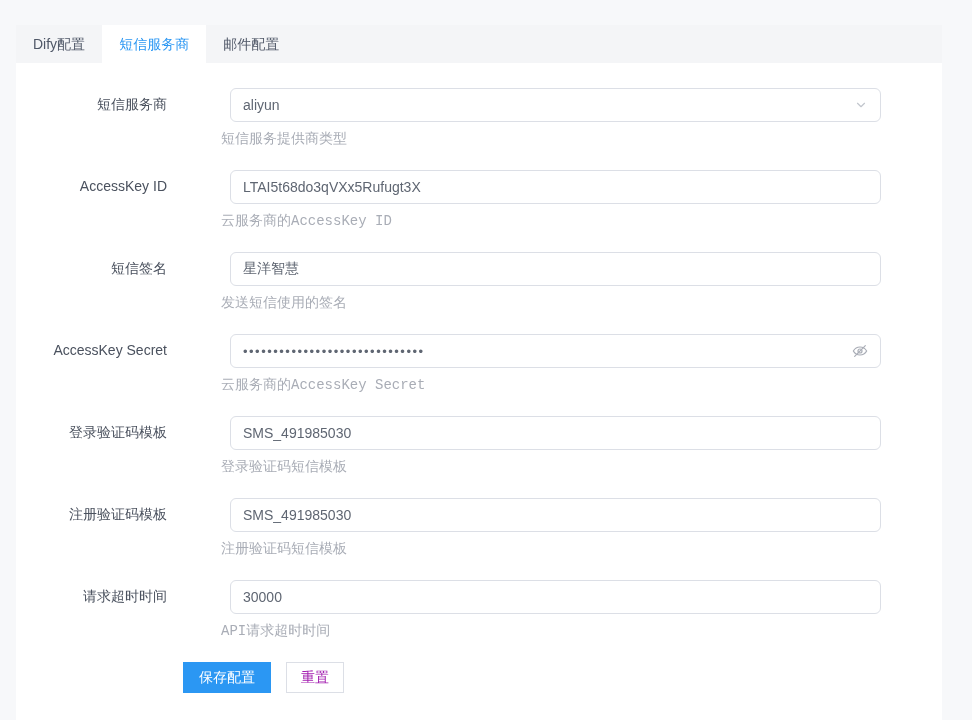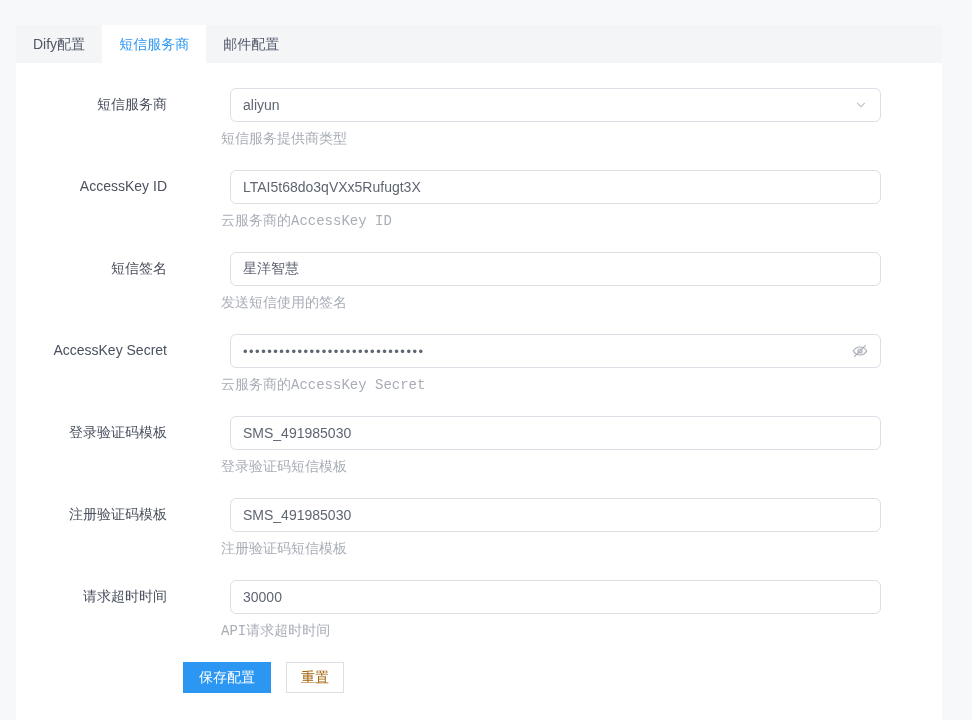--- a/index.html
+++ b/index.html
@@ -50,21 +50,21 @@
   .btn-row { display:flex; margin-left:167px; }
   .btn {
     height:31px; border-radius:0; font-size:14px; cursor:pointer;
     font-family:"Liberation Sans","DejaVu Sans",sans-serif;
     display:inline-flex; align-items:center; justify-content:center;
   }
   .btn-primary {
     background:var(--primary,#2b97f3); color:#ffffff; border:none; padding:0 16px;
   }
   .btn-default {
-    background:#ffffff; color:#a16207; border:1px solid #dcdfe6;
+    background:#ffffff; color:#a21caf; border:1px solid #dcdfe6;
     padding:0 14px; margin-left:15px;
   }
 </style>
 </head>
 <body>
 
 <div class="panel">
 
   <div class="tabbar">
     <div class="tab">Dify配置</div>

